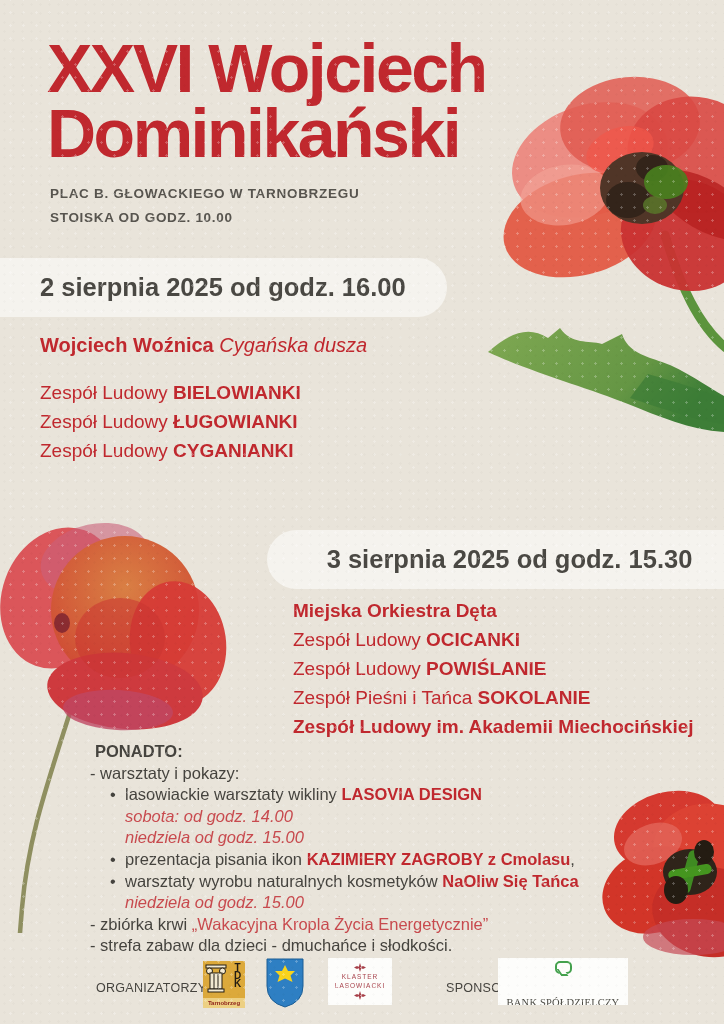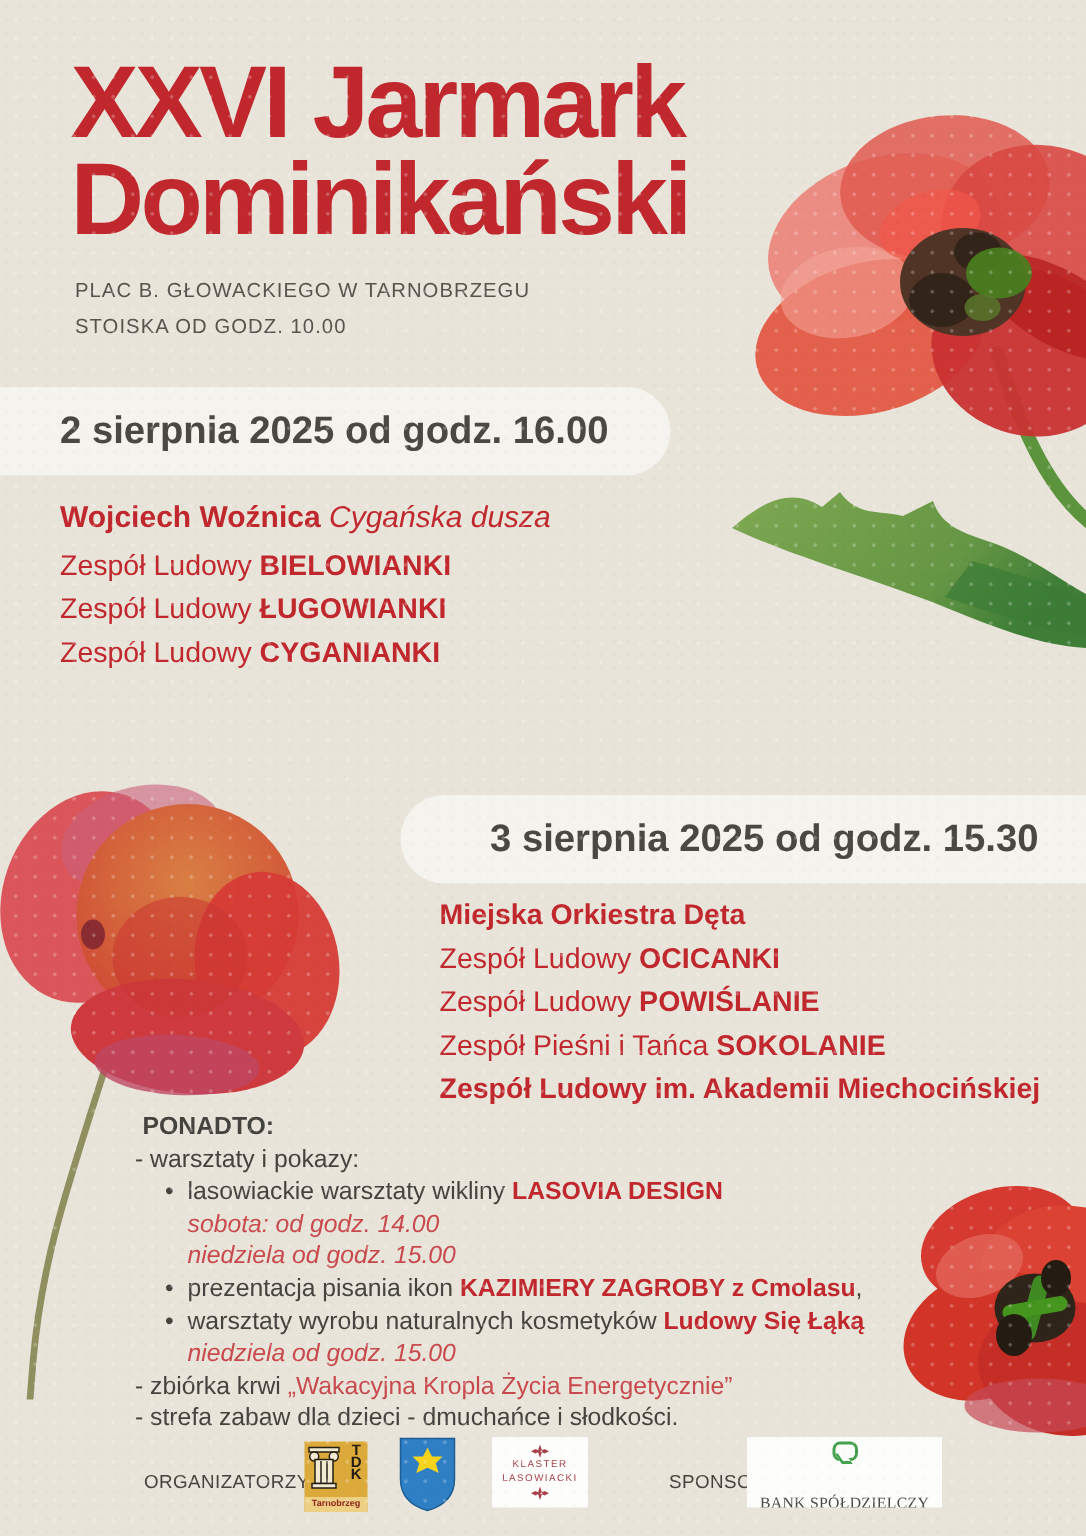--- a/index.html
+++ b/index.html
@@ -16,33 +16,33 @@
   .poster{position:relative;width:724px;height:1024px;background:var(--paper);overflow:hidden;}
   .poster::after{content:"";position:absolute;inset:0;pointer-events:none;z-index:50;
     background-image:radial-gradient(rgba(0,0,0,.035) 1px,transparent 1.2px),
                      radial-gradient(rgba(255,255,255,.5) 1px,transparent 1.2px);
     background-size:9px 9px,13px 13px;background-position:0 0,4px 6px;opacity:.5;}
   .flower{position:absolute;z-index:1;}
   .txt{position:absolute;z-index:10;}
 
   .title{left:47px;top:36px;color:var(--red);font-size:68px;font-weight:600;
          line-height:65px;letter-spacing:-2.5px;}
-  .subtitle{left:50px;top:182px;color:var(--gray);font-size:13.5px;font-weight:400;
+  .subtitle{left:50px;top:182px;color:var(--gray);font-size:13.5px;font-weight:700;
             letter-spacing:.7px;line-height:23.5px;}
 
   .banner{background:var(--pill);height:59px;color:#4a4843;font-weight:700;
           font-size:25.5px;display:flex;align-items:center;z-index:9;position:absolute;}
   .banner1{left:0;top:258px;width:447px;border-radius:0 30px 30px 0;padding-left:40px;}
   .banner2{left:267px;top:530px;width:457px;border-radius:30px 0 0 30px;padding-left:28px;justify-content:center;}
 
   .list{color:var(--red);font-size:19px;line-height:29px;}
   .day1{left:40px;top:331px;}
   .day2{left:293px;top:596px;}
   .list .b{font-weight:700;}
-  .lead{font-size:20px;margin-bottom:3px;}
+  .lead{font-size:20px;margin-bottom:18px;}
   .lead .it{font-style:italic;font-weight:400;}
   .headliner{font-size:25px;font-weight:700;letter-spacing:.2px;margin-top:3px;}
 
   .extras{left:90px;top:741px;width:600px;color:var(--dark);font-size:16.5px;line-height:21.6px;}
   .extras .hd{font-weight:700;margin-left:5px;}
   .extras .brow{padding-left:35px;position:relative;}
   .extras .dot{position:absolute;left:20px;top:0;}
   .extras .hl{color:var(--red);font-weight:700;}
   .extras .time{color:var(--red-soft);font-style:italic;margin-left:35px;}
   .extras .redtxt{color:var(--red-soft);}
@@ -128,21 +128,21 @@
     <ellipse cx="55" cy="72" rx="30" ry="20" fill="#e2655a" opacity=".8" transform="rotate(-20 55 72)"></ellipse>
     <ellipse cx="95" cy="165" rx="50" ry="18" fill="#c44a55" opacity=".7"></ellipse>
     <ellipse cx="92" cy="100" rx="27" ry="23" fill="#2f241a"></ellipse>
     <rect x="86" y="78" width="11" height="44" rx="5" fill="#3f8a22" transform="rotate(15 92 100)"></rect>
     <rect x="70" y="95" width="44" height="10" rx="5" fill="#45951f" transform="rotate(-10 92 100)"></rect>
     <ellipse cx="78" cy="118" rx="12" ry="14" fill="#241c12"></ellipse>
     <ellipse cx="106" cy="80" rx="10" ry="12" fill="#241c12"></ellipse>
   </svg>
 
   <div class="txt title">
-    <div>XXVI Jarmark</div>
+    <div>XXVI Wojciech</div>
     <div>Dominikański</div>
   </div>
   <div class="txt subtitle">
     <div>PLAC B. GŁOWACKIEGO W TARNOBRZEGU</div>
     <div>STOISKA OD GODZ. 10.00</div>
   </div>
 
   <div class="banner banner1">
     <span>2 sierpnia 2025 od godz. 16.00</span>
   </div>
@@ -184,21 +184,21 @@
     <div>- warsztaty i pokazy:</div>
     <div class="brow">
       <span class="dot">•</span><span>lasowiackie warsztaty wikliny </span><span class="hl">LASOVIA DESIGN</span>
     </div>
     <div class="time">sobota: od godz. 14.00</div>
     <div class="time">niedziela od godz. 15.00</div>
     <div class="brow">
       <span class="dot">•</span><span>prezentacja pisania ikon </span><span class="hl">KAZIMIERY ZAGROBY z Cmolasu</span><span>,</span>
     </div>
     <div class="brow">
-      <span class="dot">•</span><span>warsztaty wyrobu naturalnych kosmetyków </span><span class="hl">Ludowy Się Łąką</span>
+      <span class="dot">•</span><span>warsztaty wyrobu naturalnych kosmetyków </span><span class="hl">NaOliw Się Tańca</span>
     </div>
     <div class="time">niedziela od godz. 15.00</div>
     <div>
       <span>- zbiórka krwi </span><span class="redtxt">„Wakacyjna Kropla Życia Energetycznie”</span>
     </div>
     <div>- strefa zabaw dla dzieci - dmuchańce i słodkości.</div>
   </div>
 
   <div class="footer-label" style="left:96px;top:981px;">ORGANIZATORZY:</div>
 

